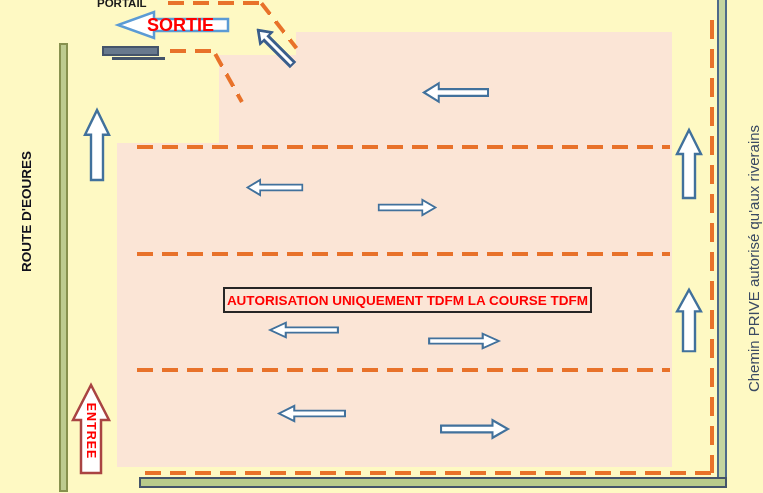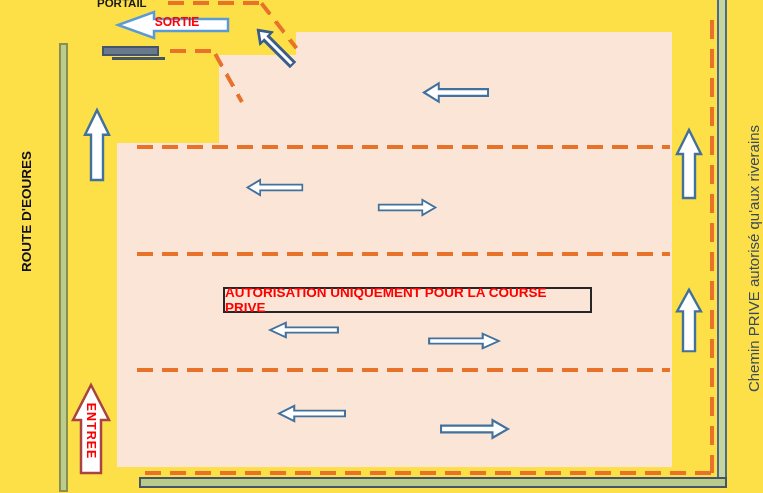--- a/index.html
+++ b/index.html
@@ -1,16 +1,16 @@
 <!DOCTYPE html>
 <html><head>
 <meta charset="utf-8">
 <style>
   html,body{margin:0;padding:0;background:#ffffff;font-family:"Liberation Sans",sans-serif;}
-  #canvas{position:relative;width:763px;height:493px;background:#fde047;overflow:hidden;}
+  #canvas{position:relative;width:763px;height:493px;background:#fef9c3;overflow:hidden;}
 
   
   .peach{position:absolute;background:#FBE5D6;}
   #peach-top{left:296px;top:32px;width:376px;height:24px;}
   #peach-mid{left:219px;top:55px;width:453px;height:89px;}
   #peach-main{left:117px;top:143px;width:555px;height:324px;}
 
   
   .wall{position:absolute;box-sizing:border-box;}
   #wall-left{left:59px;top:43px;width:9px;height:449px;background:#BDCB8F;border:2px solid #87914E;}
@@ -35,21 +35,21 @@
   #dash-bottom{left:145px;top:471px;width:567px;}
   #dash-right{left:710px;top:20px;height:453px;}
 
   
   .arrow{position:absolute;}
   .arrow svg{display:block;width:100%;height:100%;}
 
   
   .lbl{position:absolute;white-space:nowrap;}
   #lbl-portail{left:97px;top:-3px;font-size:11.5px;font-weight:bold;color:#1a1a1a;}
-  #lbl-sortie{left:147px;top:15px;width:60px;text-align:center;font-size:12px;font-weight:bold;color:#FF0000;}
+  #lbl-sortie{left:147px;top:15px;width:60px;text-align:center;font-size:18px;font-weight:bold;color:#FF0000;}
   #lbl-route{left:-54px;top:204px;width:160px;text-align:center;transform:rotate(-90deg);font-size:13.5px;font-weight:bold;color:#10101c;}
   #lbl-chemin{left:593px;top:250px;width:320px;text-align:center;transform:rotate(-90deg);font-size:15px;color:#3B4A63;}
   #lbl-espace{left:296px;top:263px;width:200px;text-align:center;font-size:16px;font-weight:bold;color:#111111;}
   #auth-box{position:absolute;left:223px;top:287px;width:369px;height:26px;border:2px solid #262626;box-sizing:border-box;display:flex;align-items:center;justify-content:center;}
   #auth-box span{font-size:13.5px;font-weight:bold;color:#FF0000;}
   #lbl-entree{left:56px;top:424px;width:70px;text-align:center;transform:rotate(90deg);font-size:12.5px;font-weight:bold;color:#FF0000;letter-spacing:1px;}
 </style>
 </head>
 <body>
 
@@ -142,17 +142,17 @@
     <svg viewBox="0 0 42 94" preserveAspectRatio="none">
         <polygon points="3,38 21,3 39,38 31,38 31,91 11,91 11,38" fill="#ffffff" stroke="#A94442" stroke-width="2.5"></polygon>
       </svg>
   </div>
 
   <div class="lbl" id="lbl-portail">PORTAIL</div>
   <div class="lbl" id="lbl-sortie">SORTIE</div>
   <div class="lbl" id="lbl-route">ROUTE D'EOURES</div>
   <div class="lbl" id="lbl-chemin">Chemin PRIVE autorisé qu'aux riverains</div>
   <div id="auth-box">
-    <span>AUTORISATION UNIQUEMENT POUR LA COURSE PRIVE</span>
+    <span>AUTORISATION UNIQUEMENT TDFM LA COURSE TDFM</span>
   </div>
   <div class="lbl" id="lbl-entree">ENTREE</div>
 
 </div>
 
 </body></html>

